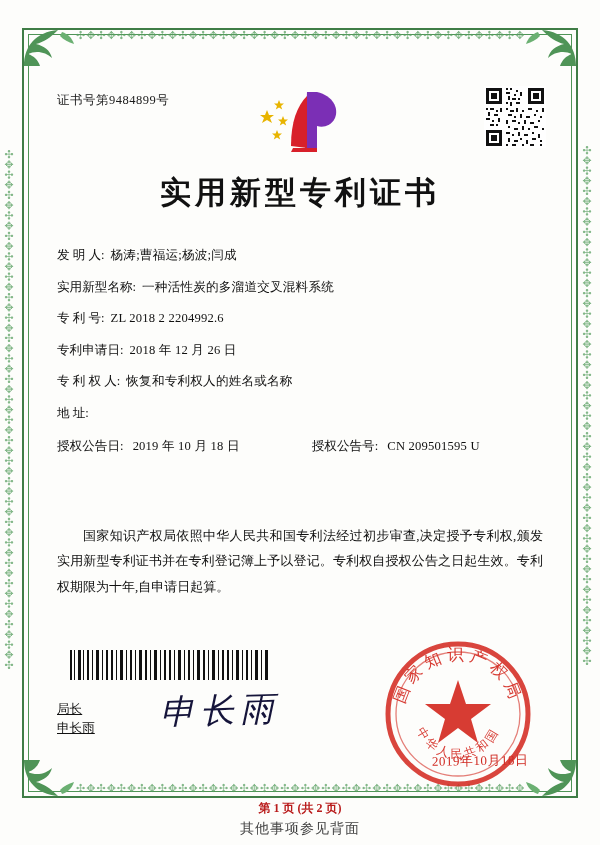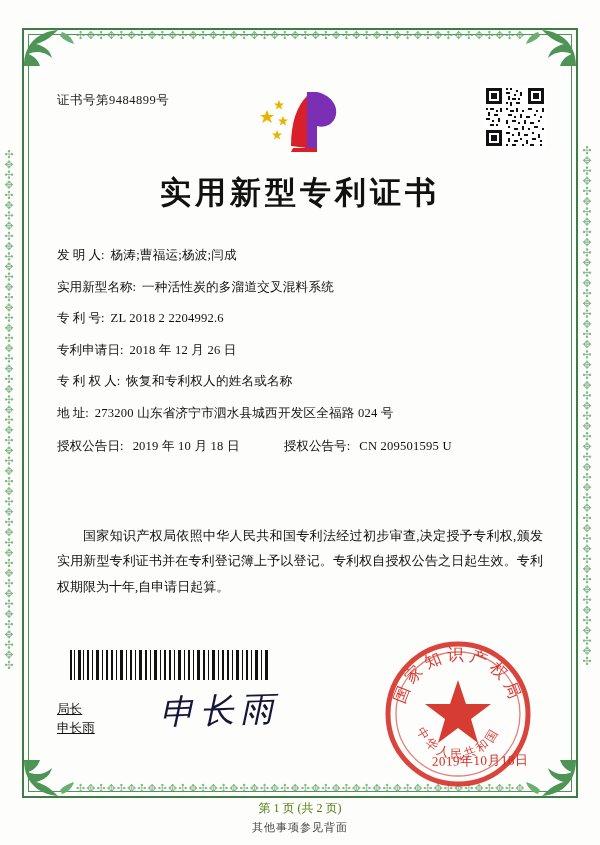--- a/index.html
+++ b/index.html
@@ -122,20 +122,21 @@
     letter-spacing: 0px;
   }
   .field-value {
     margin-left: 6px;
     letter-spacing: .2px;
   }
   .row-split {
     display: flex;
     align-items: baseline;
     margin-bottom: 12px;
+    gap: 28px;
   }
   .row-split .seg-right { margin-left: 44px; }
 
   
   .paras {
     position: absolute;
     left: 57px; top: 523px;
     width: 486px;
     font-size: 13px;
     line-height: 1.95;
@@ -186,28 +187,29 @@
     transform: rotate(-1deg);
   }
 
   
   .page-num {
     position: absolute;
     left: 0; top: 800px;
     width: 600px;
     text-align: center;
     font-size: 12px;
-    color: #4d7c0f;
+    color: #b91c1c;
+    font-weight: bold;
   }
   .footnote {
     position: absolute;
     left: 0; top: 820px;
     width: 600px;
     text-align: center;
-    font-size: 11px;
+    font-size: 14px;
     color: #444;
     letter-spacing: 1px;
   }
 </style>
 </head>
 <body>
 
 <div class="page">
 
   <div class="border-outer"></div>
@@ -360,21 +362,20 @@
     <div class="field-row">
       <span class="field-label">专利申请日:</span>
       <span class="field-value">2018 年 12 月 26 日</span>
     </div>
     <div class="field-row">
       <span class="field-label">专 利 权 人:</span>
       <span class="field-value">恢复和专利权人的姓名或名称</span>
     </div>
     <div class="field-row">
       <span class="field-label">地       址:</span>
-      <span class="field-value">273200 山东省济宁市泗水县城西开发区全福路 024 号</span>
     </div>
     <div class="row-split">
       <span class="seg-left">
         <span class="field-label">授权公告日:</span>
         <span class="field-value">2019 年 10 月 18 日</span>
       </span>
       <span class="seg-right">
         <span class="field-label">授权公告号:</span>
         <span class="field-value">CN 209501595 U</span>
       </span>

